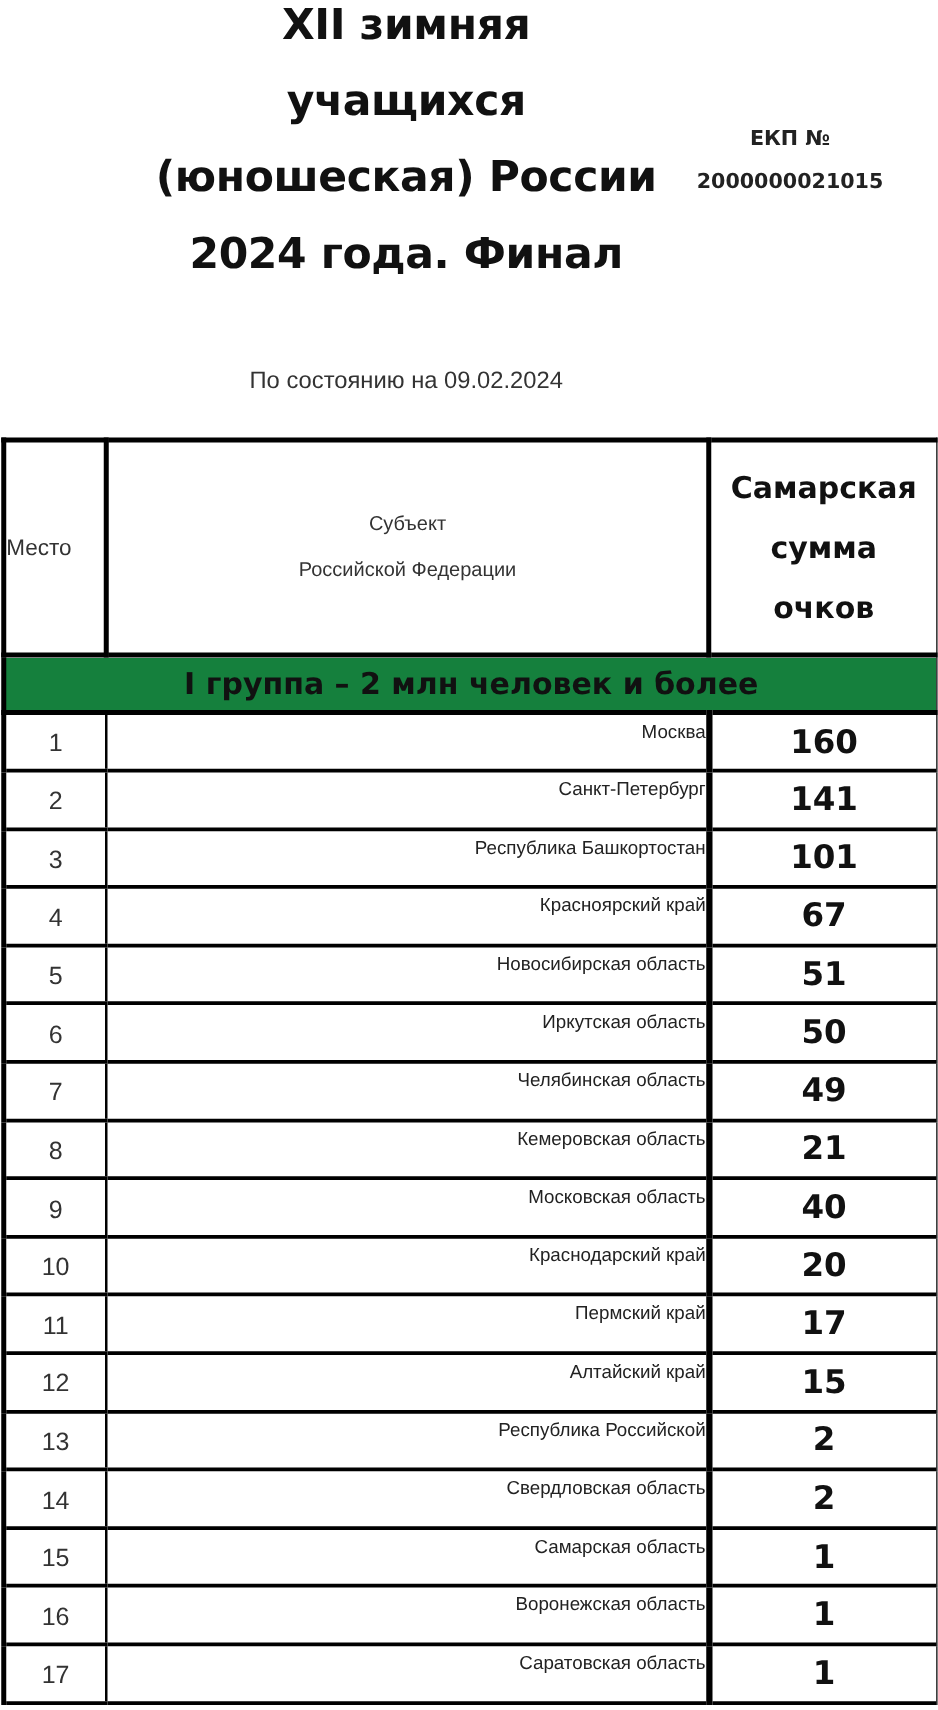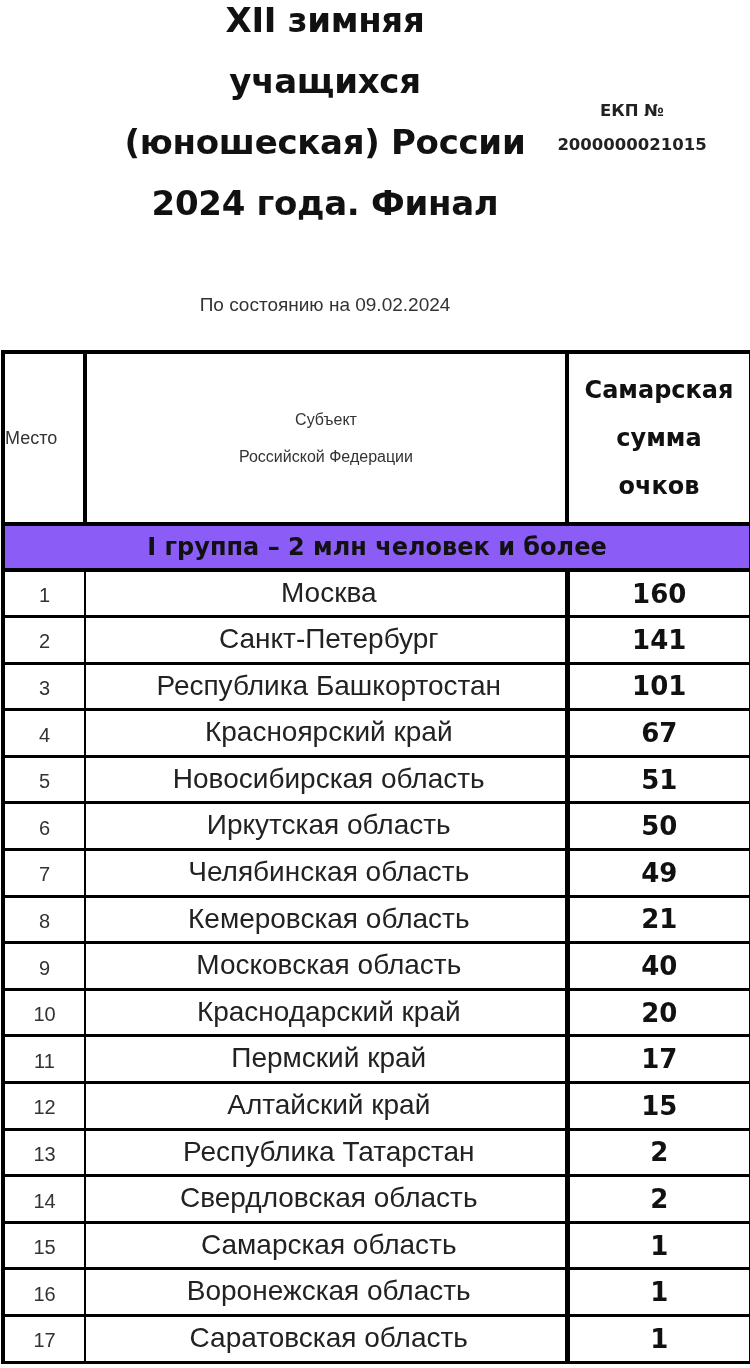--- a/index.html
+++ b/index.html
@@ -38,32 +38,32 @@
       border-right-width: 4px !important;
     }
     .hdr-subject {
       font-weight: normal; font-size: 16px; line-height: 37px; color: #333;
       text-align: center; font-family: "Liberation Sans", sans-serif;
       border-left-width: 2px !important;
     }
     .hdr-total {
       font-weight: bold; font-size: 24px; line-height: 48px; text-align: center; color: #111;
     }
-    .group-row { height: 46px; background: #8b5cf6; }
+    .group-row { height: 46px; background: #15803d; }
     .group-row td {
       text-align: center; font-weight: bold; font-size: 24px; color: #111;
     }
     .data-row { height: 46.6px; }
     .data-row td.place {
       text-align: center; font-size: 20px; color: #333; padding-top: 4px;
       font-family: "Liberation Sans", sans-serif;
       border-top-width: 3px; border-bottom-width: 3px; border-right-width: 2px;
     }
     .data-row td.subject {
-      text-align: center; font-size: 28px; color: #222; padding-left: 7px;
+      text-align: right; font-size: 15px; color: #222; padding-left: 7px;
       vertical-align: top; padding-top: 5px; white-space: nowrap;
       font-family: "Liberation Sans", sans-serif;
       border-top-width: 3px; border-bottom-width: 3px; border-left-width: 2px; border-right-width: 5px;
     }
     .data-row td.total {
       text-align: center; font-weight: bold; font-size: 26px; color: #111;
       border-top-width: 3px; border-bottom-width: 3px;
     }
   </style>
 </head>
@@ -162,21 +162,21 @@
         <td class="subject">Пермский край</td>
         <td class="total">17</td>
       </tr>
       <tr class="data-row">
         <td class="place">12</td>
         <td class="subject">Алтайский край</td>
         <td class="total">15</td>
       </tr>
       <tr class="data-row">
         <td class="place">13</td>
-        <td class="subject">Республика Татарстан</td>
+        <td class="subject">Республика Российской</td>
         <td class="total">2</td>
       </tr>
       <tr class="data-row">
         <td class="place">14</td>
         <td class="subject">Свердловская область</td>
         <td class="total">2</td>
       </tr>
       <tr class="data-row">
         <td class="place">15</td>
         <td class="subject">Самарская область</td>

